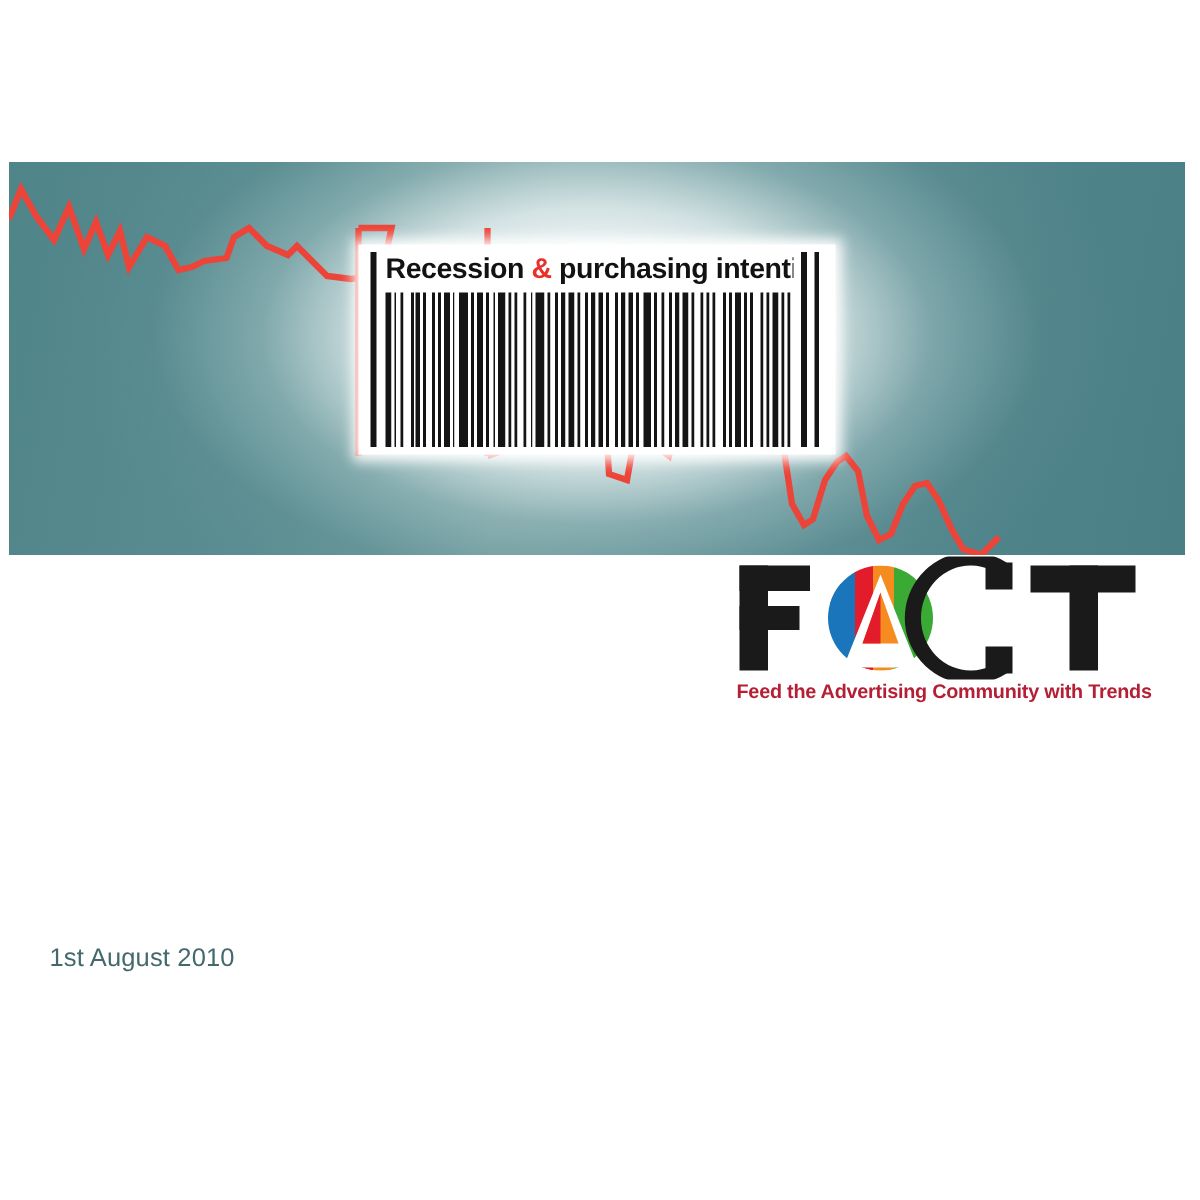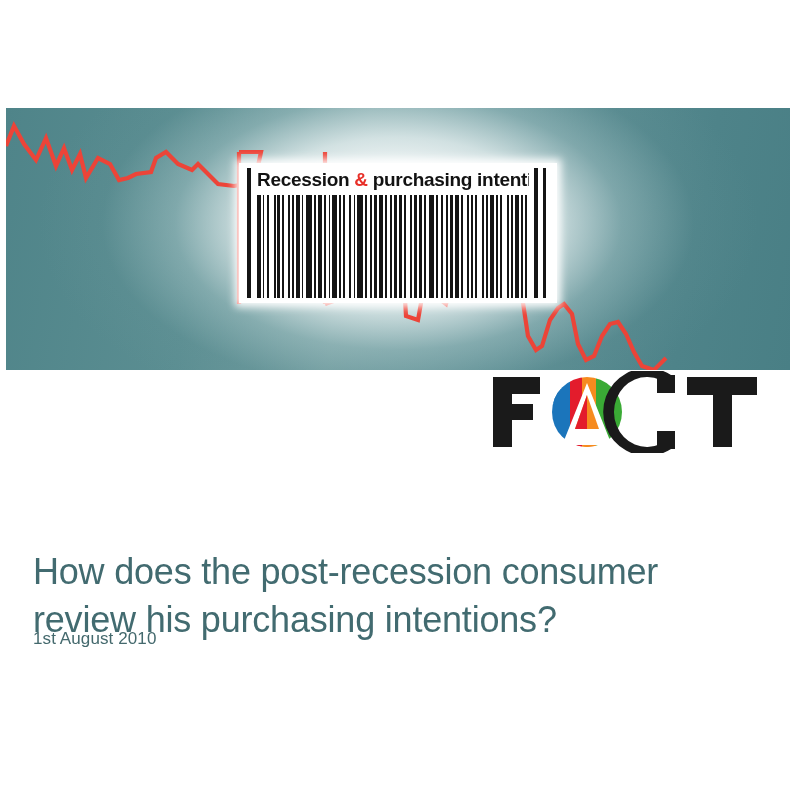--- a/index.html
+++ b/index.html
@@ -347,22 +347,19 @@
           <rect x="168" y="4" width="18" height="18" fill="#1a1a1a"></rect>
           <rect x="168" y="60" width="18" height="18" fill="#1a1a1a"></rect>
         </g>
 
         <g>
           <rect x="198" y="6" width="70" height="18" fill="#1a1a1a"></rect>
           <rect x="224" y="6" width="19" height="70" fill="#1a1a1a"></rect>
         </g>
       </svg>
     </div>
+    <div id="logo-tagline">Feed the Advertising Community with Trends</div>
   </div>
 
-  <h1 id="headline">
-    <span class="hl-line">How does the post-recession consumer</span>
-    <span class="hl-line">review his purchasing intentions?</span>
-  </h1>
 
   <div id="subtitle">1st August 2010</div>
 
 </div>
 
 </body></html>

